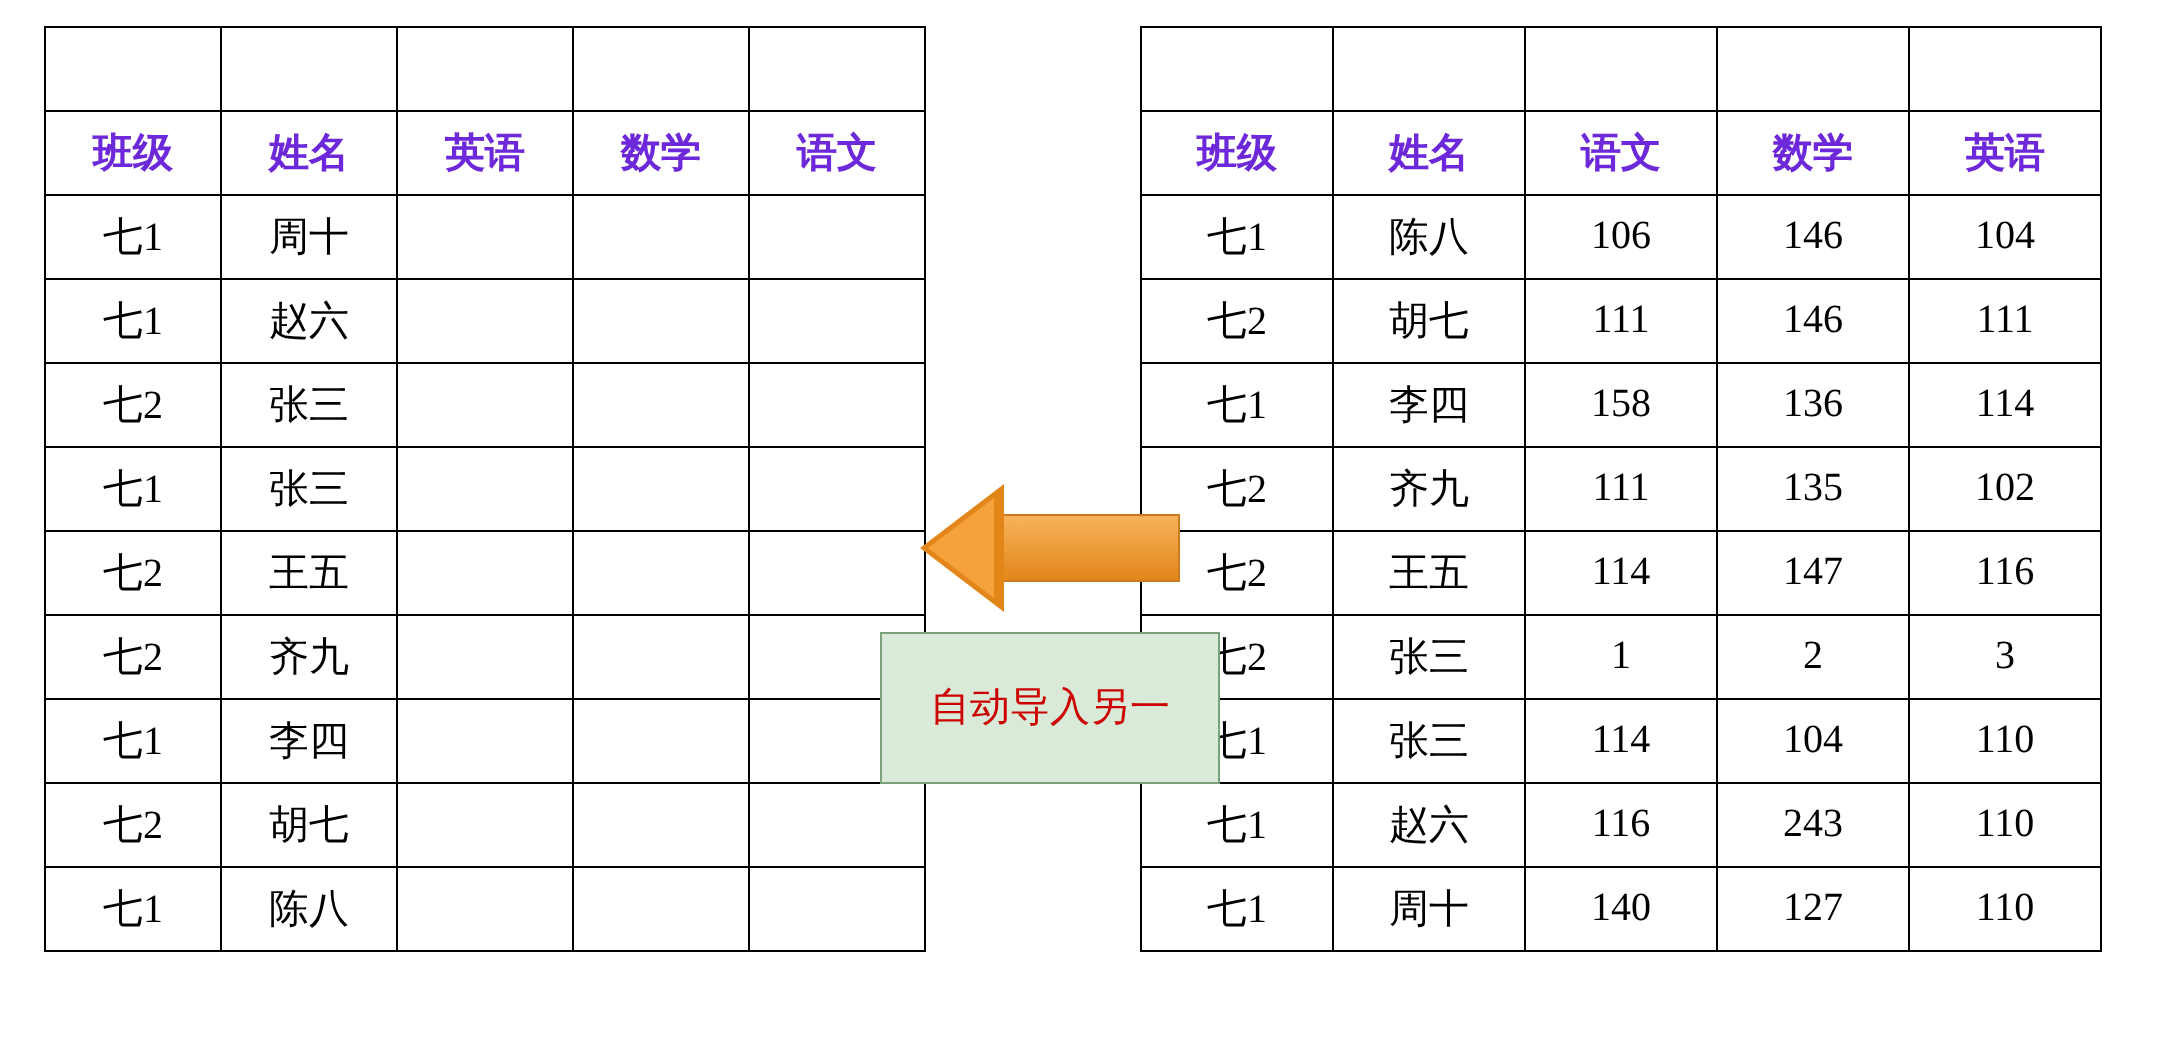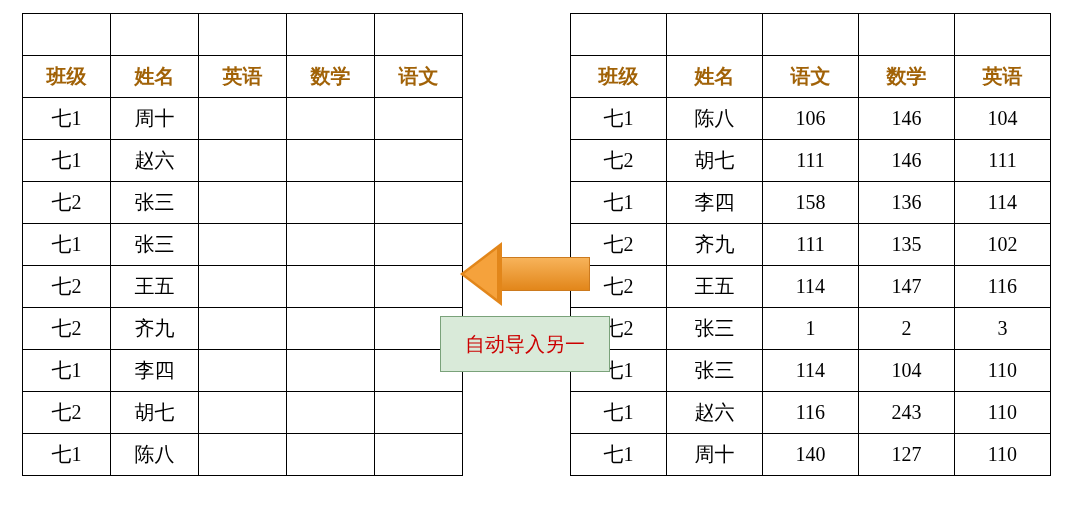--- a/index.html
+++ b/index.html
@@ -17,21 +17,21 @@
   }
   td, th {
     border: 1.5px solid #000;
     text-align: center;
     vertical-align: middle;
     font-size: 20px;
     height: 42px;
     box-sizing: border-box;
   }
   .hdr {
-    color: #a16207;
+    color: #6d28d9;
     font-weight: bold;
     font-family: Liberation Mono, monospace;
   }
   #table-left {
     top: 13px;
     left: 22px;
   }
   #table-left td { width: 88px; }
   #table-right {
     top: 13px;
@@ -77,21 +77,21 @@
     border: 1px solid #cc7a1e;
     border-left: none;
     box-sizing: border-box;
   }
   
   .callout {
     position: absolute;
     top: 316px;
     left: 440px;
     width: 170px;
-    height: 56px;
+    height: 76px;
     background: #d9ead9;
     border: 1.5px solid #7aa27a;
     box-sizing: border-box;
     display: flex;
     flex-direction: column;
     justify-content: center;
     align-items: center;
     font-size: 20px;
     color: #cc0000;
     line-height: 1.8;

